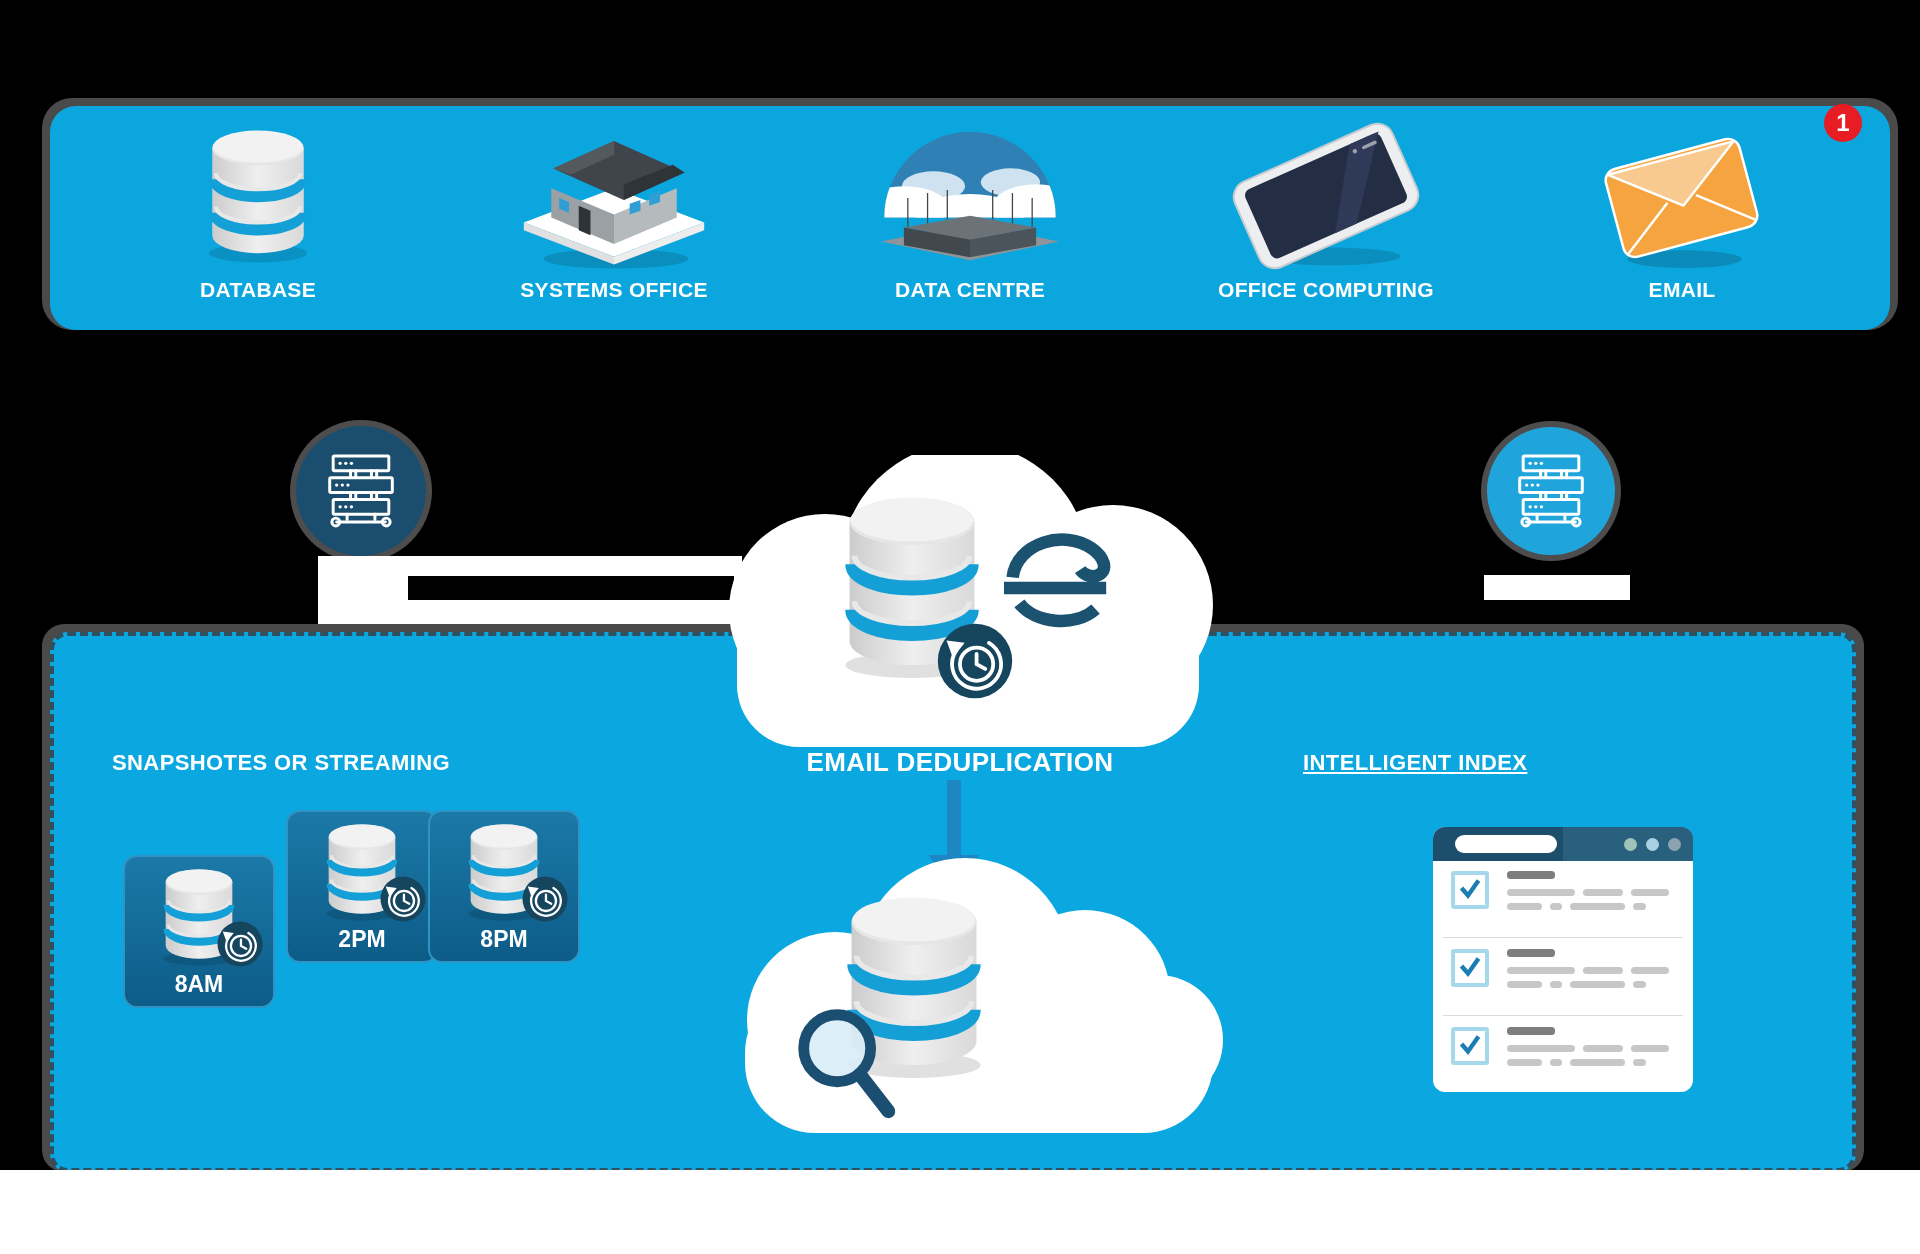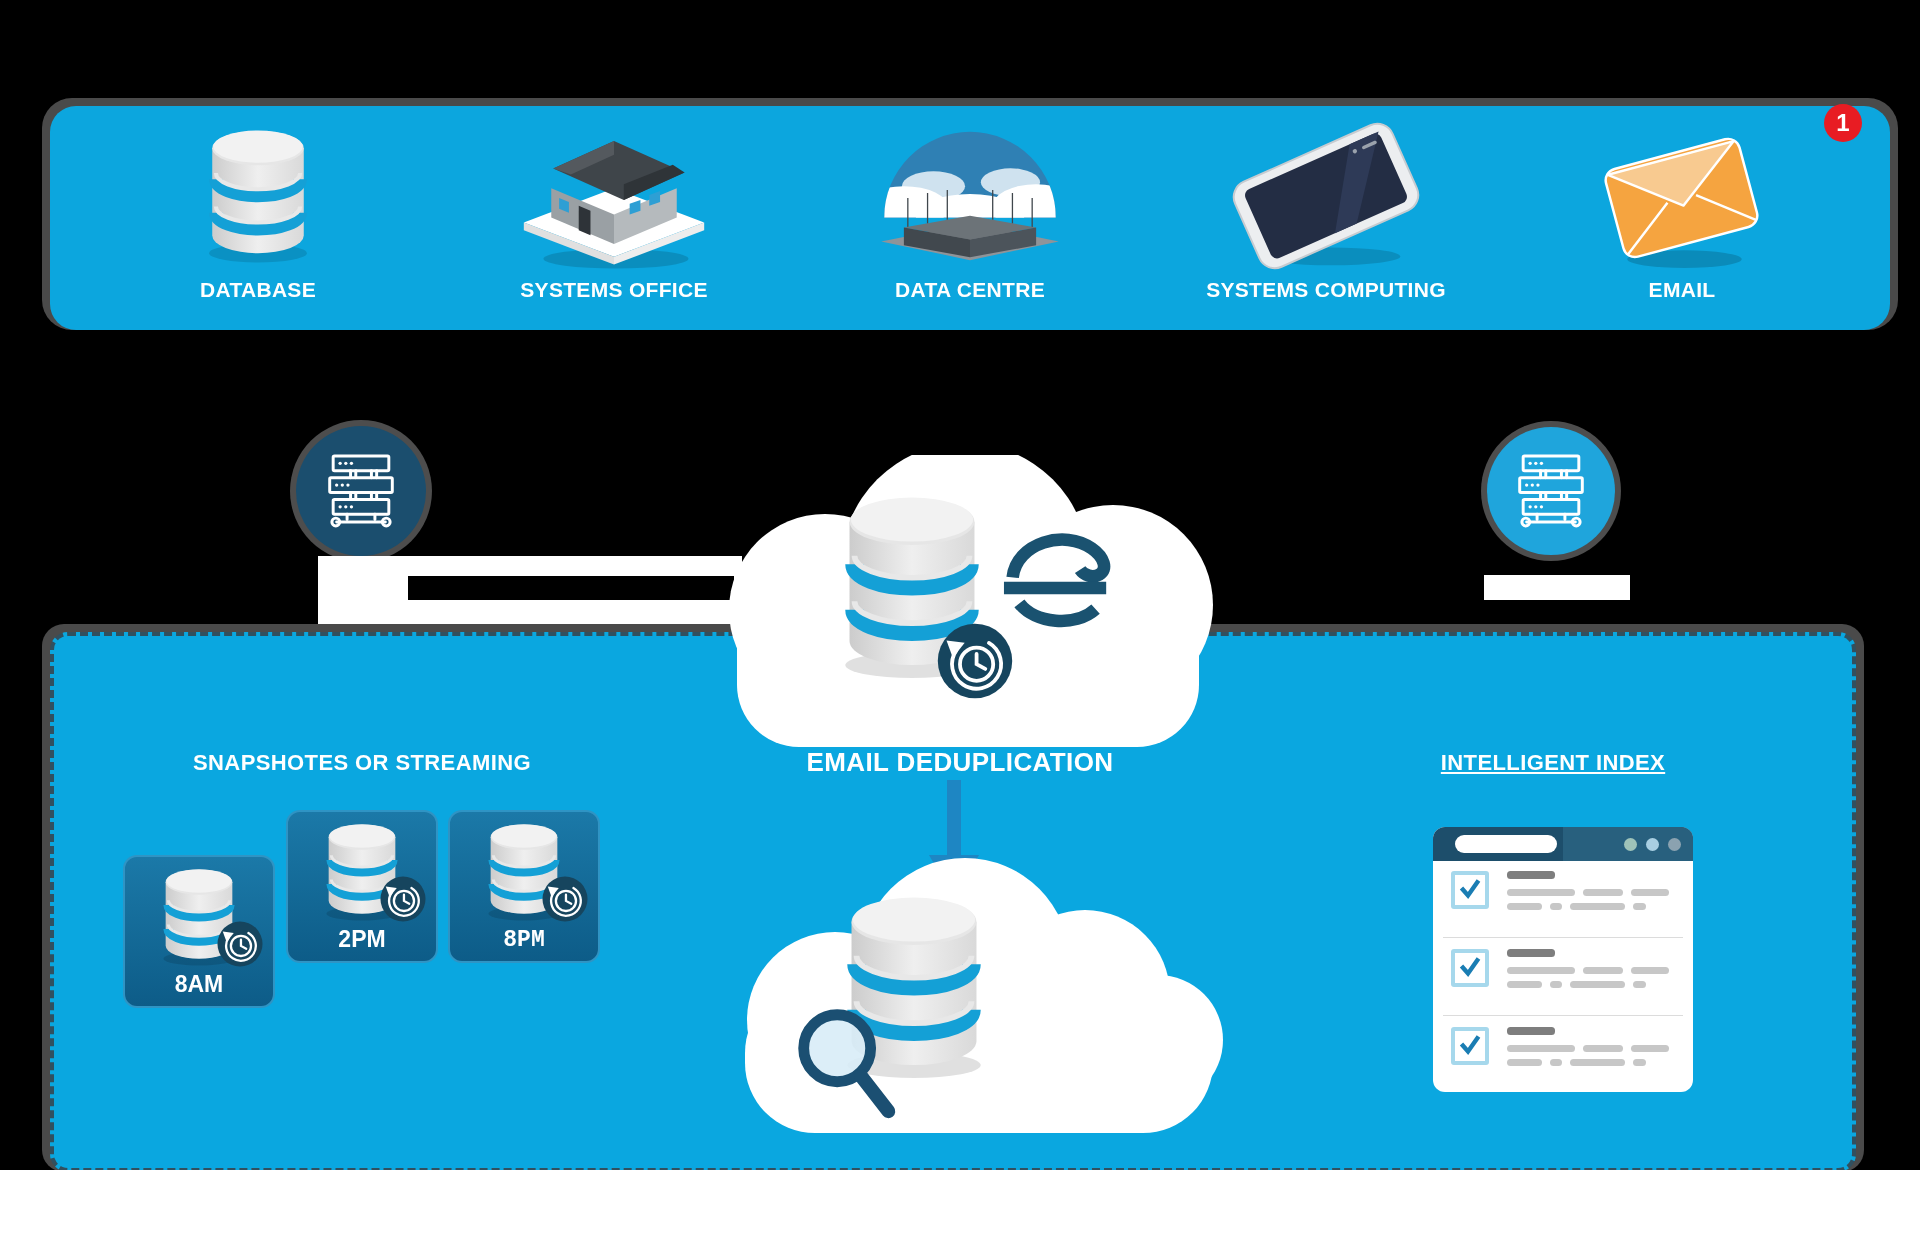--- a/index.html
+++ b/index.html
@@ -23,21 +23,21 @@
   .agent-circle.left{left:296px;top:426px;width:130px;height:130px;background:#1b4e6e;}
   .agent-circle.right{left:1487px;top:427px;width:128px;height:128px;background:#1fa5dc;}
   .redact-backdrop-left{position:absolute;left:318px;top:556px;width:424px;height:80px;background:#fff;}
   .redact-bar-left{position:absolute;left:408px;top:576px;width:326px;height:24px;background:#000;}
   .redact-bar-right{position:absolute;left:1484px;top:575px;width:146px;height:25px;background:#fff;}
   
   .panel-shadow{position:absolute;left:42px;top:624px;width:1822px;height:548px;background:#4a4a4a;border-radius:22px;}
   .panel{position:absolute;left:50px;top:632px;width:1806px;height:540px;box-sizing:border-box;
     background:#0aa7e0;border:4px dashed #31505f;border-radius:18px;}
   .bottom-band{position:absolute;left:0;top:1170px;width:1920px;height:84px;background:#fff;}
-  .panel-title{position:absolute;color:#fff;font-weight:bold;font-size:22px;letter-spacing:.4px;text-align:center;width:500px;}
+  .panel-title{position:absolute;color:#fff;font-weight:bold;font-size:22px;letter-spacing:.4px;text-align:left;width:500px;}
   #title-snapshots{left:112px;top:750px;}
   #title-index{left:1303px;top:750px;text-decoration:underline;}
   #title-source{position:absolute;left:660px;top:747px;width:600px;text-align:center;color:#fff;font-weight:bold;
     font-size:26px;letter-spacing:.4px;}
   
   .cloud{position:absolute;}
   #cloud-top{left:715px;top:455px;width:500px;height:292px;}
   #cloud-bottom{left:730px;top:855px;width:498px;height:278px;}
   .cloud-item{position:absolute;}
   
@@ -149,21 +149,21 @@
  <ellipse cx="110" cy="136" rx="70" ry="9" fill="rgba(0,0,0,0.14)"></ellipse>
  <g transform="rotate(-24 105 75)">
   <rect x="18" y="28" width="174" height="94" rx="17" fill="#eceef0" stroke="#c6cbd0" stroke-width="2"></rect>
   <rect x="30" y="37" width="150" height="76" rx="7" fill="#232d44"></rect>
   <polygon points="148,37 180,37 122,113 98,113" fill="#2e3a57"></polygon>
   <rect x="158" y="44" width="16" height="3.5" rx="1.7" fill="#9aa2ac"></rect>
   <circle cx="150" cy="45.5" r="2.2" fill="#9aa2ac"></circle>
  </g>
 </svg>
         </div>
-      <div class="bar-label">SYSTEMS COMPUTING</div>
+      <div class="bar-label">OFFICE COMPUTING</div>
     </div>
     <div class="bar-col">
       <div class="bar-iconbox">
 <svg width="184" height="150" viewBox="0 0 185 152">
  <ellipse cx="95" cy="140" rx="58" ry="9" fill="rgba(0,0,0,0.16)"></ellipse>
  <g transform="rotate(-15 92 78)">
   <rect x="22" y="32" width="140" height="92" rx="12" fill="#f5a440" stroke="#fff" stroke-width="2.5"></rect>
   <polygon points="26,36 158,36 92,86" fill="#f8ca90" stroke="#fff" stroke-width="2.5" stroke-linejoin="round"></polygon>
   <path d="M25,119 L77,79 M159,119 L107,79" stroke="#fff" stroke-width="2.5"></path>
  </g>
@@ -372,21 +372,21 @@
  <circle cx="24" cy="24" r="23.5" fill="#16455e"></circle>
  <g stroke="#fff" stroke-width="2.4" fill="none" stroke-linecap="round">
    <circle cx="25" cy="26" r="10.5"></circle>
    <path d="M25,19.5 V26 l5.5,3"></path>
    <path d="M32.8,12.6 A15.5,15.5 0 1 1 12.3,17.1"></path>
  </g>
  <polygon points="6,11 17.5,12.5 10,22" fill="#fff"></polygon>
 </svg></div>
     <div class="snap-time">2PM</div>
   </div>
-  <div class="snap-card" style="left:448px;font-family:Liberation Mono, monospace;">
+  <div class="snap-card" style="left:428px;">
     <div class="snap-db">
 <svg width="76" height="100" viewBox="0 0 100 132">
  <defs>
             <linearGradient id="dbg" x1="0" y1="0" x2="1" y2="0">
    <stop offset="0" stop-color="#cccccc"></stop>
               <stop offset="0.5" stop-color="#efefef"></stop>
               <stop offset="1" stop-color="#d9d9d9"></stop>
  </linearGradient>
           </defs>
  <ellipse cx="50" cy="121" rx="47" ry="9" fill="rgba(0,0,0,0.12)"></ellipse>

